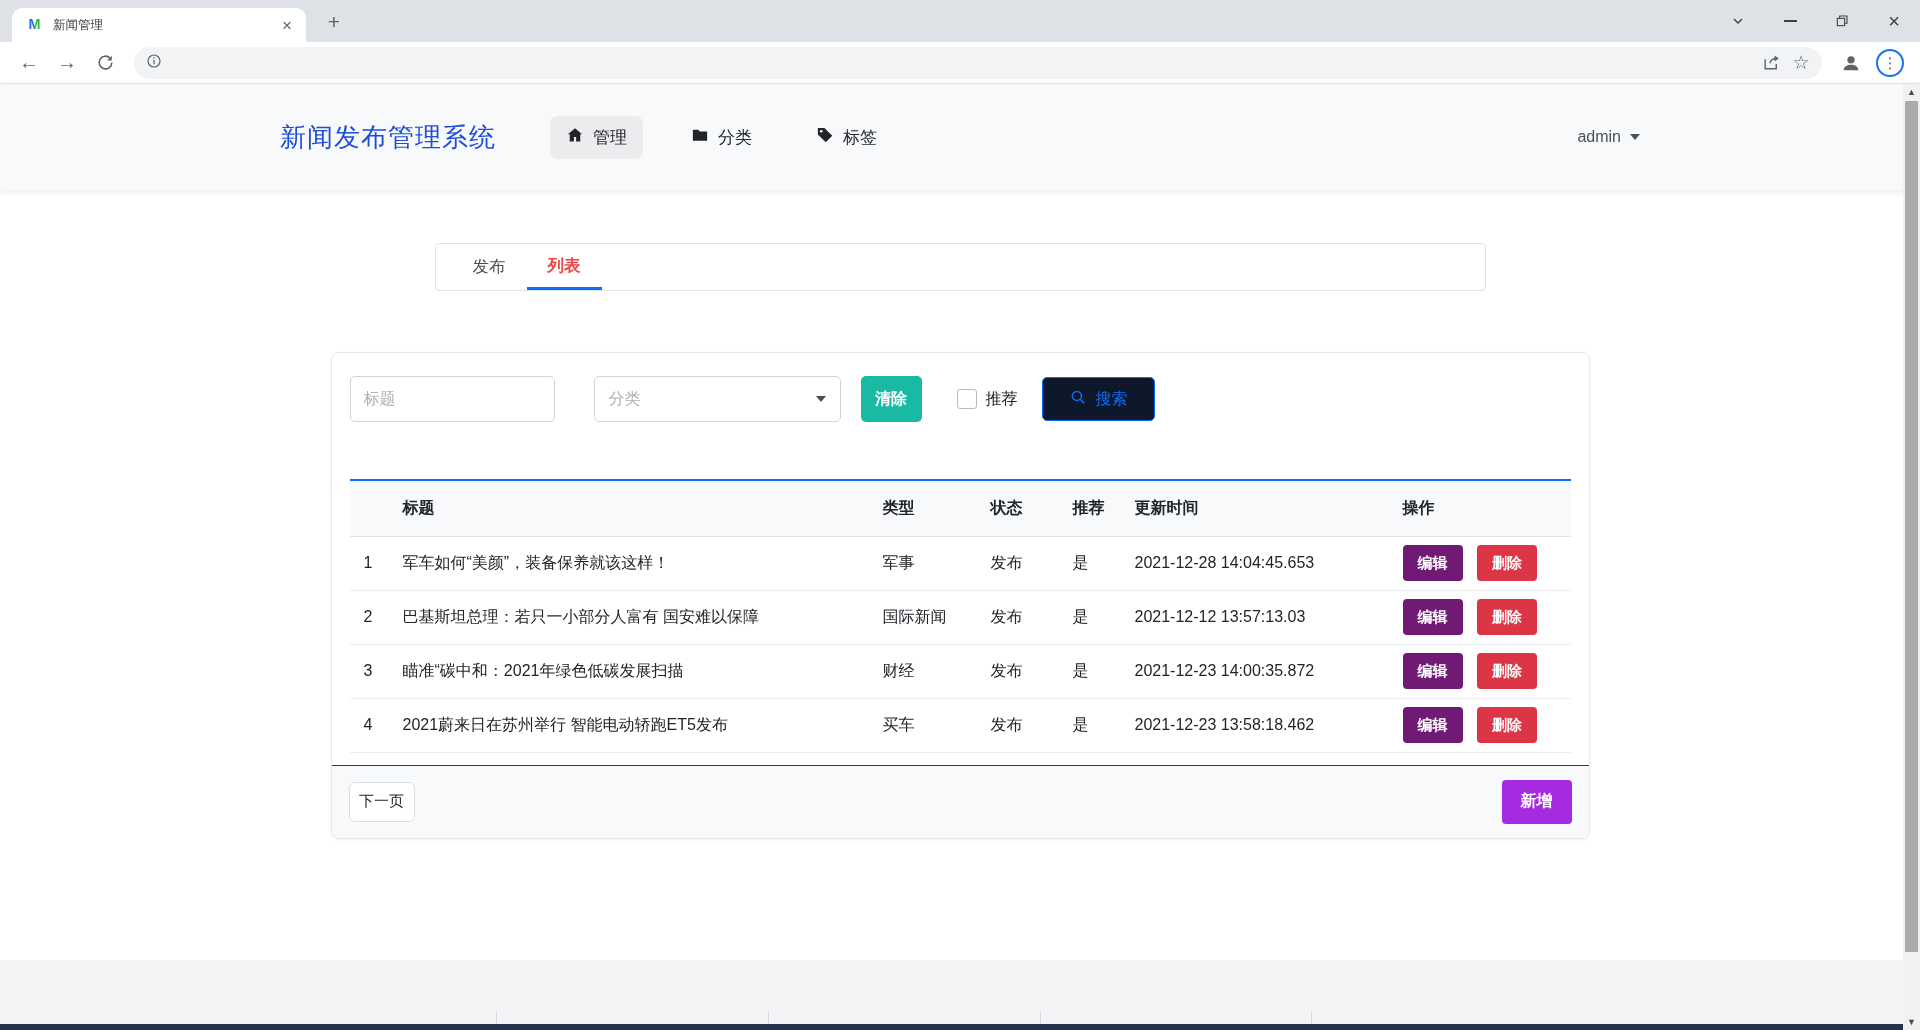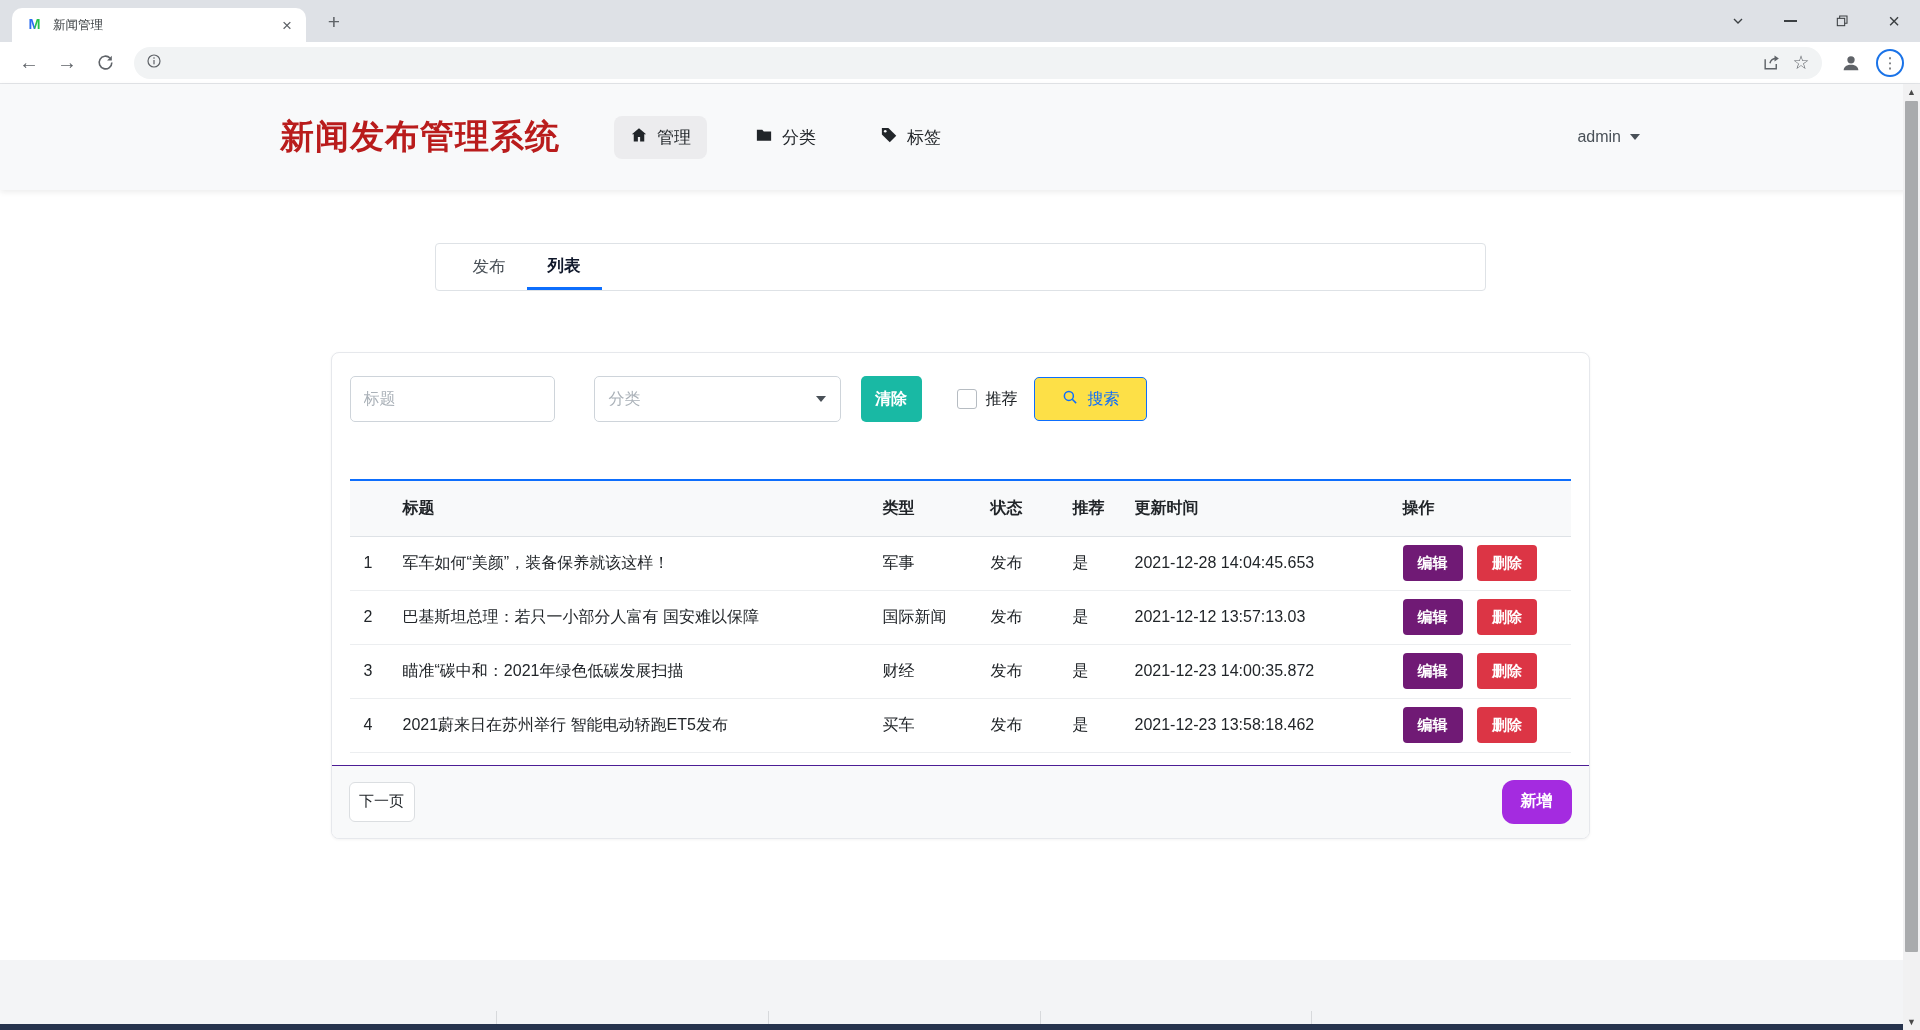--- a/index.html
+++ b/index.html
@@ -30,71 +30,71 @@
   .omni-icon { width:30px; height:30px; display:flex; align-items:center; justify-content:center; color:#5f6368; font-size:19px; }
   .avatar-btn { width:34px; height:34px; display:flex; align-items:center; justify-content:center; margin:0 2px; }
   .menu-ring { width:28px; height:28px; border:2.5px solid #1a73e8; border-radius:50%; display:flex;
     align-items:center; justify-content:center; color:#5f6368; font-size:15px; margin:0 6px; letter-spacing:0; }
 
   
   .page { position:relative; height:946px; background:#fff; }
 
   .site-header { height:106px; background:#f8f9fa; box-shadow:0 2px 6px rgba(0,0,0,.08); display:flex; align-items:center; }
   .header-inner { width:1360px; margin:0 auto; display:flex; align-items:center; }
-  .brand { font-size:34px; font-weight:700; color:#b91c1c; letter-spacing:1px; }
+  .brand { font-size:26px; font-weight:400; color:#1d4ed8; letter-spacing:1px; }
   .topnav { display:flex; align-items:center; margin-left:54px; gap:32px; }
   .nav-item { display:flex; align-items:center; gap:9px; font-size:17px; color:#212529; padding:10px 16px; border-radius:8px; }
   .nav-item.active { background:#ececee; }
   .hspacer { flex:1; }
   .user-menu { display:flex; align-items:center; gap:9px; font-size:16px; color:#495057; }
   .caret { width:0; height:0; border-left:5px solid transparent; border-right:5px solid transparent; border-top:6px solid #495057; }
 
   .tabs-card { width:1051px; margin:53px auto 0; height:48px; border:1px solid #dee2e6; border-radius:4px;
     display:flex; align-items:stretch; padding-left:16px; background:#fff; }
   .ptab { display:flex; align-items:center; padding:0 21px; font-size:16.5px; color:#495057; }
-  .ptab.active { color:#0f172a; font-weight:700; border-bottom:3px solid #0d6efd; }
+  .ptab.active { color:#ef4444; font-weight:700; border-bottom:3px solid #0d6efd; }
 
   .card { width:1259px; margin:61px auto 0; border:1px solid #e6e8ec; border-radius:8px; background:#fff;
     overflow:hidden; box-shadow:0 1px 3px rgba(0,0,0,.05); }
   .card-body { padding:23px 18px 12px; }
 
   .filters { display:flex; align-items:center; }
   .f-input { width:205px; height:46px; border:1px solid #ced4da; border-radius:5px; padding:0 13px;
     font-size:16px; color:#212529; font-family:"Liberation Sans",sans-serif; outline:none; }
   .f-input::placeholder { color:#aab1b8; }
   .f-select { width:247px; height:46px; margin-left:39px; border:1px solid #ced4da; border-radius:5px;
     display:flex; align-items:center; justify-content:space-between; padding:0 14px; background:#fff; }
   .f-select .ph { color:#aab1b8; font-size:16px; }
   .sel-caret { width:0; height:0; border-left:5px solid transparent; border-right:5px solid transparent; border-top:6px solid #495057; }
   .btn-clear { margin-left:20px; width:61px; height:46px; background:#19b9a4; color:#fff; font-weight:700;
     font-size:16px; border:none; border-radius:5px; font-family:"Liberation Sans",sans-serif; }
   .rec { margin-left:35px; display:flex; align-items:center; gap:9px; }
   .checkbox { width:20px; height:20px; border:1px solid #b6bcc2; border-radius:3px; background:#fff; }
   .rec-label { font-size:16px; color:#212529; }
-  .btn-search { margin-left:16px; width:113px; height:44px; background:#fde047; border:1px solid #0d6efd;
+  .btn-search { margin-left:24px; width:113px; height:44px; background:#0f172a; border:1px solid #0d6efd;
     border-radius:5px; color:#0d6efd; font-size:16px; display:flex; align-items:center; justify-content:center;
     gap:9px; font-family:"Liberation Sans",sans-serif; }
 
   .table-wrap { margin-top:57px; }
   table { width:100%; border-collapse:collapse; border-top:2px solid #0d6efd; font-size:16px; color:#212529; }
   thead tr { background:#f8f9fa; height:56px; }
   th { text-align:left; font-weight:700; padding:0 8px; border-bottom:1px solid #dee2e6; }
   tbody tr { height:54px; border-bottom:1px solid #eceef0; }
   td { padding:0 8px; }
   .c-num { padding-left:14px; }
   .btn-edit, .btn-del { height:36px; padding:0 15px; border:none; border-radius:4px; color:#fff;
     font-weight:700; font-size:15px; font-family:"Liberation Sans",sans-serif; }
   .btn-edit { background:#701a75; margin-right:10px; }
   .btn-del { background:#dc3545; }
 
   .card-footer { background:#f8f9fa; border-top:1px solid #4c1d95; padding:14px 17px; display:flex;
     align-items:center; justify-content:space-between; }
   .btn-next { width:66px; height:40px; background:#fff; border:1px solid #dbdee1; border-radius:6px;
     font-size:15px; color:#212529; font-family:"Liberation Sans",sans-serif; }
-  .btn-add { width:70px; height:44px; background:#a42be0; border:none; border-radius:12px; color:#fff;
+  .btn-add { width:70px; height:44px; background:#a42be0; border:none; border-radius:4px; color:#fff;
     font-weight:700; font-size:16px; font-family:"Liberation Sans",sans-serif; }
 
   .page-footer { position:absolute; left:0; right:0; bottom:0; height:70px; background:#f3f4f6; }
   .fline { position:absolute; bottom:6px; width:1px; height:13px; background:#d7d9dc; }
   .dark-band { position:absolute; left:0; right:0; bottom:0; height:6px; background:#26334d; }
 
   .scrollbar { position:fixed; top:84px; right:0; width:17px; height:946px; background:#f1f1f2; z-index:60; }
   .sb-arrow { position:absolute; left:0; width:17px; height:16px; display:flex; align-items:center;
     justify-content:center; font-size:9px; color:#4a4a4a; }
   .sb-thumb { position:absolute; left:2px; right:2px; top:17px; bottom:78px; background:#a9abad; border-radius:1px; }

